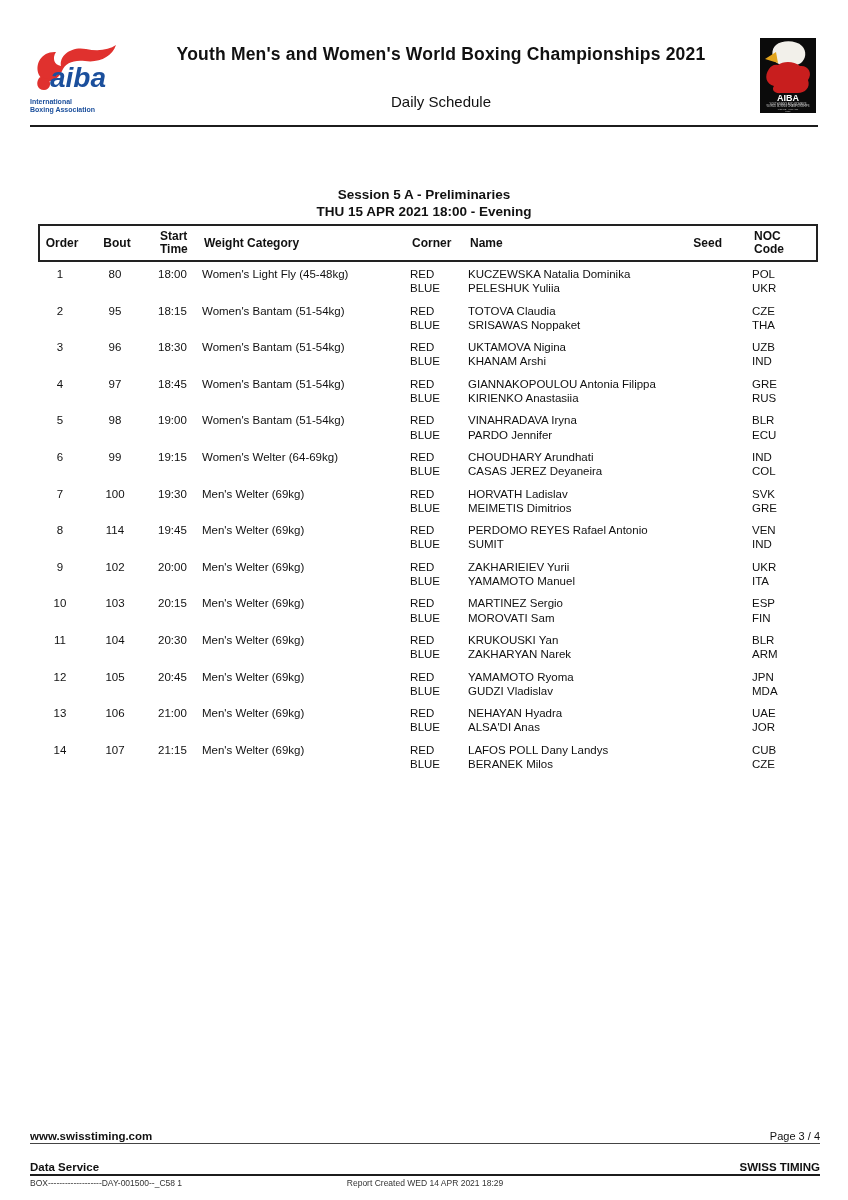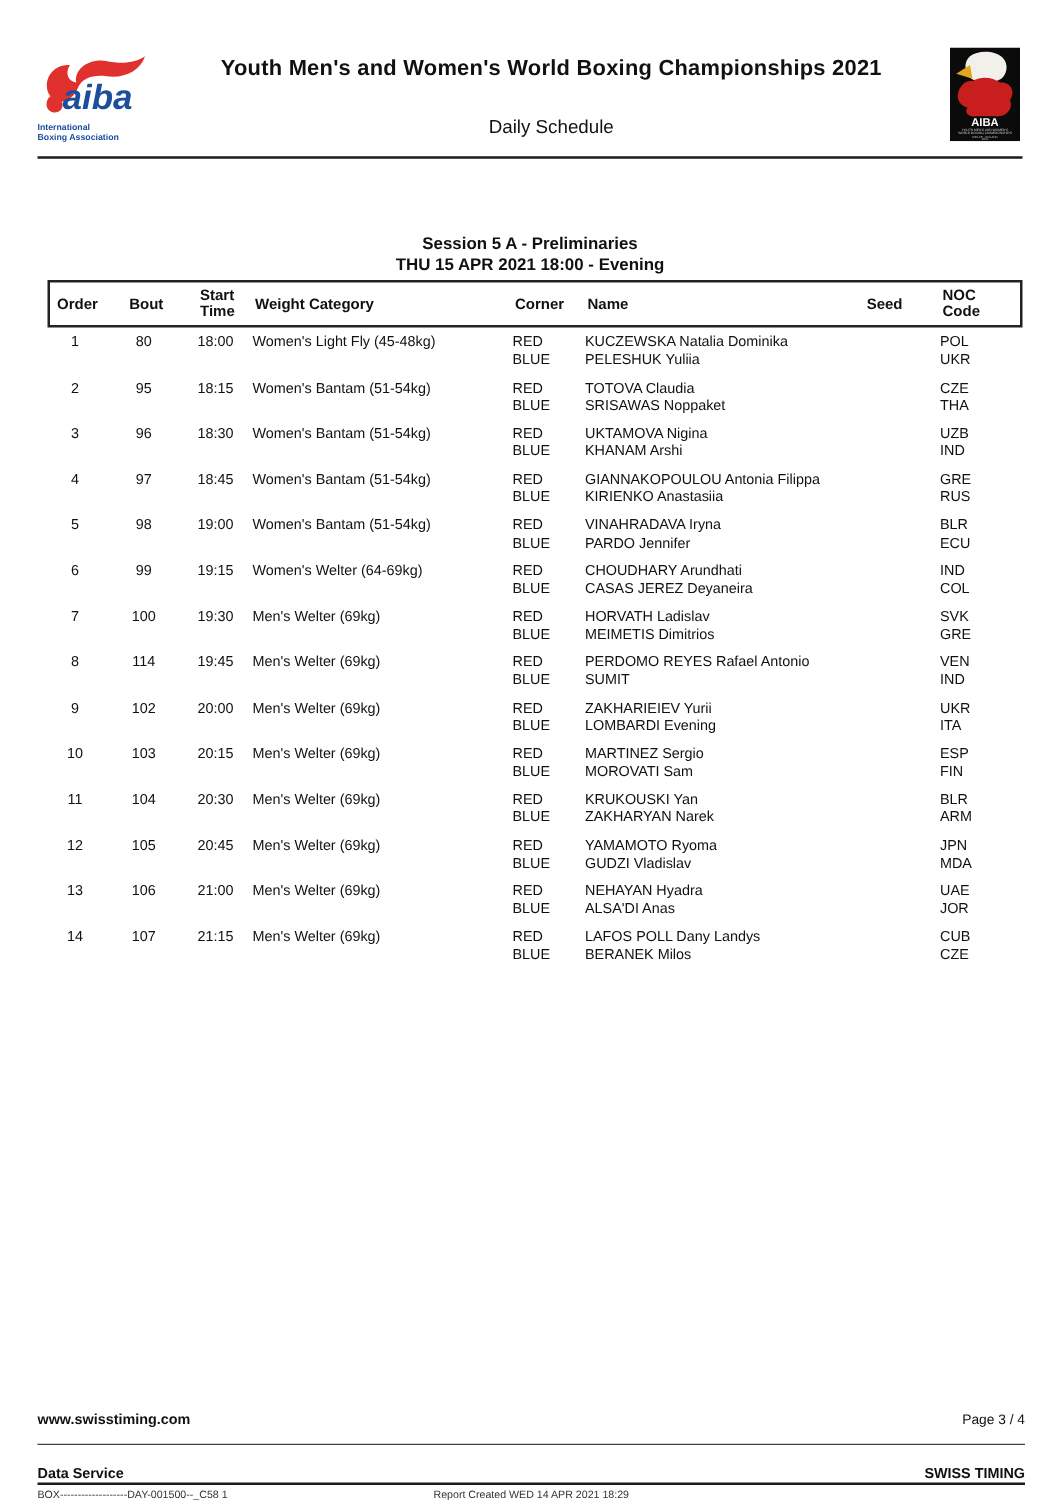--- a/index.html
+++ b/index.html
@@ -35,21 +35,21 @@
   .c-seed  { text-align:right; }
   .c-noc   { padding-left:32px; }
   .th-narrow { width:36px; }
   .rows { padding-top:5px; }
   .bout { font-size:11.5px; line-height:14.2px; margin-bottom:8.2px; }
   .two-line div { white-space:nowrap; }
 
   
   .footer { position:absolute; top:1130px; left:30px; right:28px; }
   .f-row { display:flex; justify-content:space-between; align-items:flex-end; }
-  .f-a { border-bottom:1.5px solid #444; padding-bottom:13px; }
+  .f-a { border-bottom:1.5px solid #444; padding-bottom:1px; }
   .f-b { border-bottom:2.5px solid #1c1c1c; padding-bottom:1px; margin-top:17px; }
   .f-bold { font-size:11.5px; font-weight:bold; }
   .f-reg  { font-size:11px; }
   .f-c { position:relative; margin-top:2px; font-size:8.5px; color:#333; }
   .f-center { position:absolute; left:0; right:0; text-align:center; }
 
   
   .aiba-sub { font-size:7px; font-weight:bold; color:#1b4f9c; line-height:8px; }
 </style>
 </head>
@@ -271,21 +271,21 @@
     <div class="c-order">9</div>
     <div class="c-bout">102</div>
     <div class="c-start">20:00</div>
     <div class="c-weight">Men's Welter (69kg)</div>
     <div class="c-corner two-line">
       <div>RED</div>
       <div>BLUE</div>
     </div>
     <div class="c-name two-line">
       <div>ZAKHARIEIEV Yurii</div>
-      <div>LOMBARDI Evening</div>
+      <div>YAMAMOTO Manuel</div>
     </div>
     <div class="c-seed"></div>
     <div class="c-noc two-line">
       <div>UKR</div>
       <div>ITA</div>
     </div>
   </div>
 
   <div class="grid bout">
     <div class="c-order">10</div>

